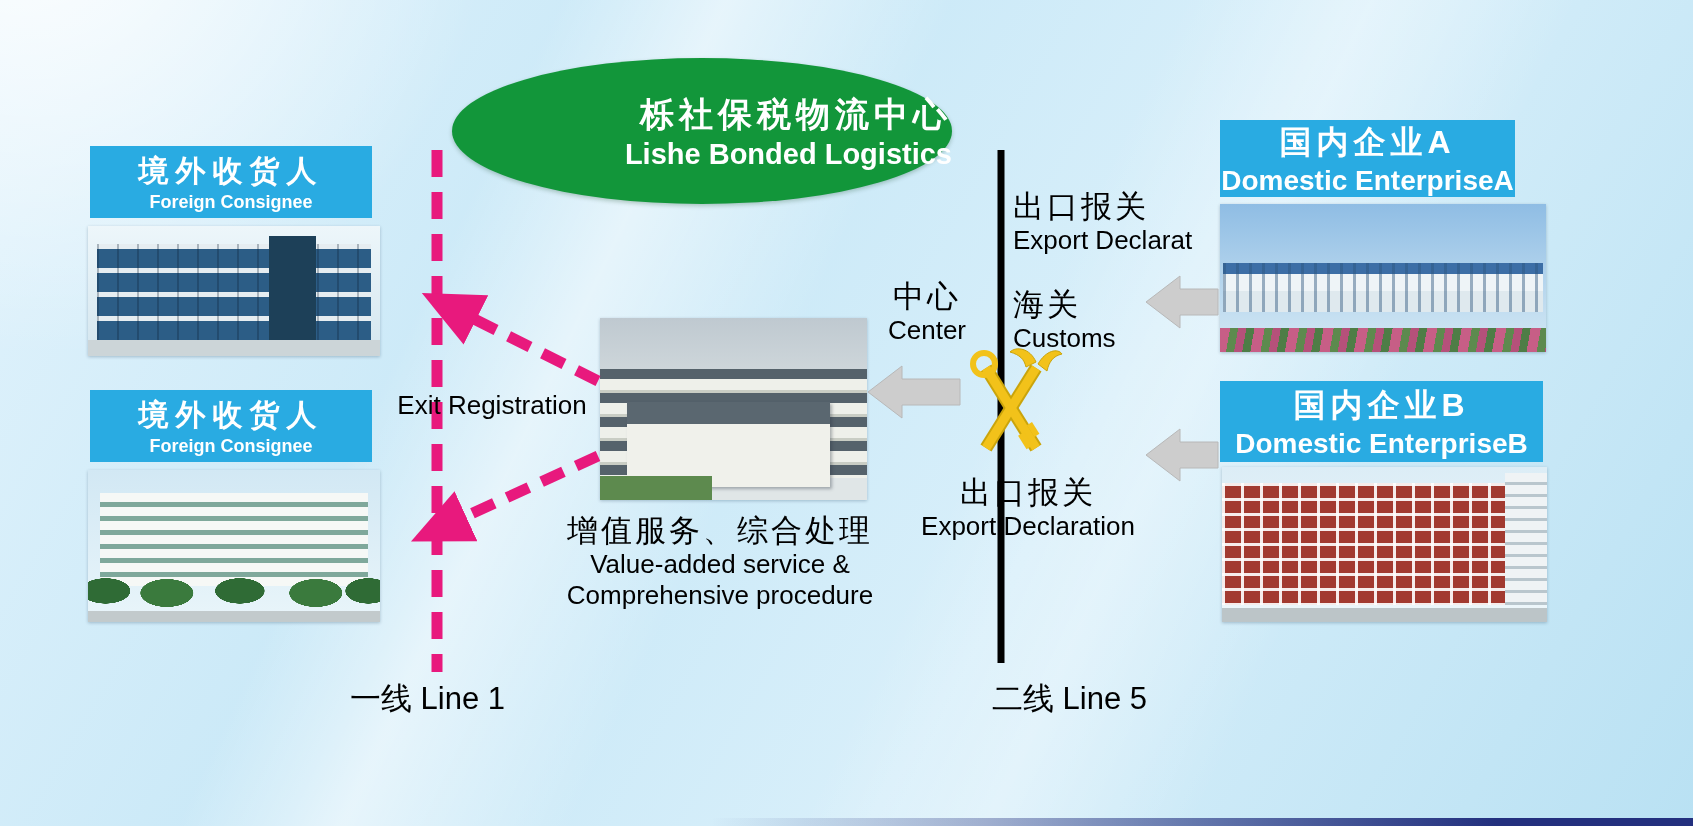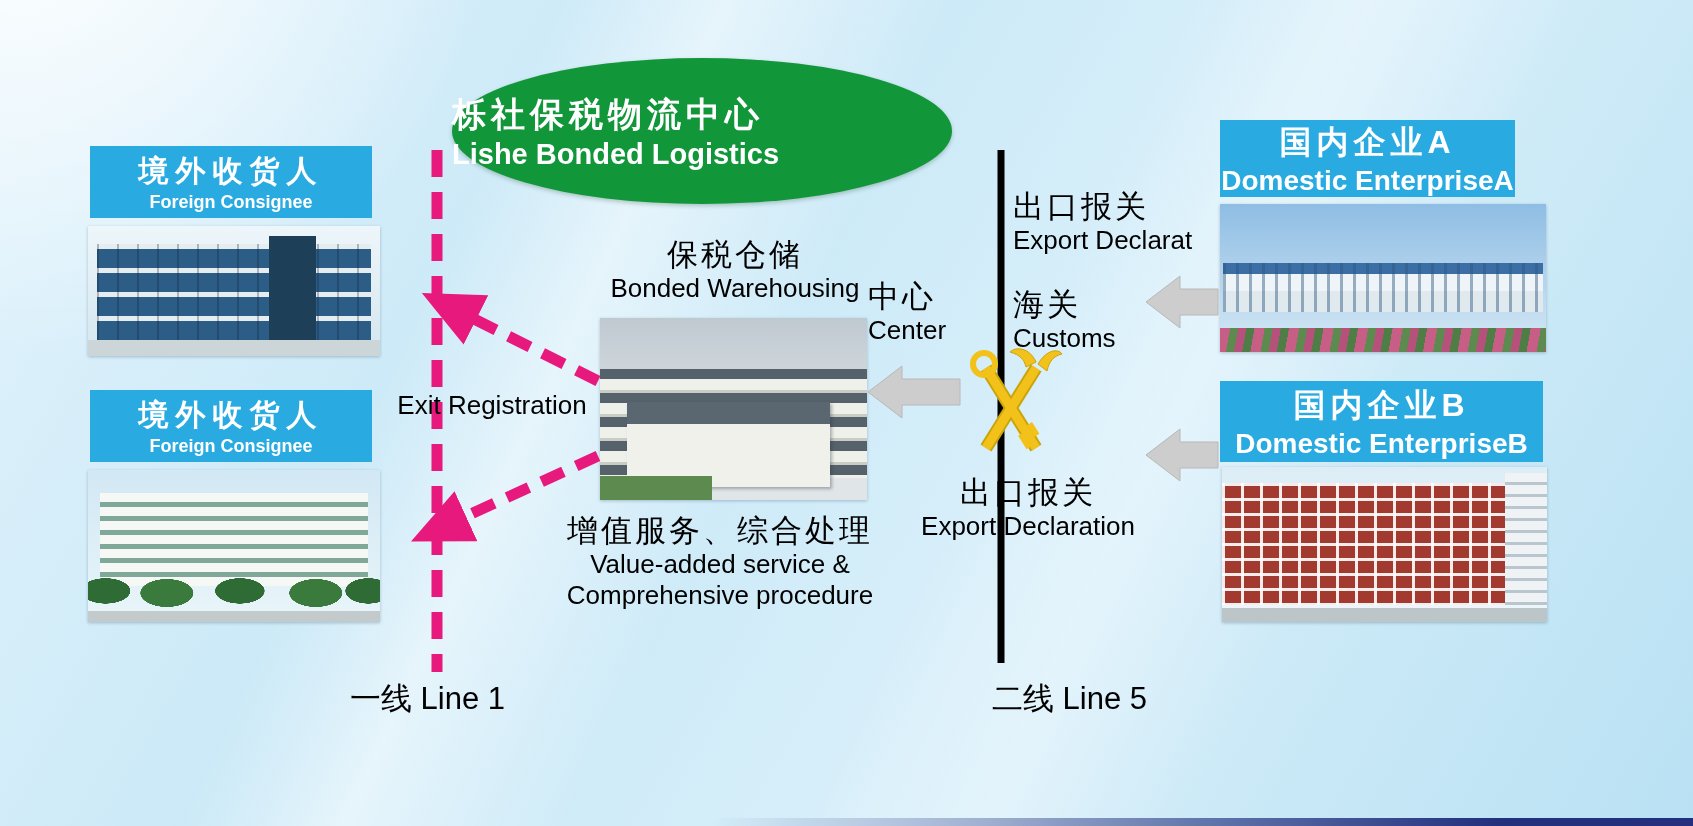--- a/index.html
+++ b/index.html
@@ -7,21 +7,21 @@
   #canvas{position:relative;width:1693px;height:826px;overflow:hidden;
     background:linear-gradient(120deg,#e2f3fc 0%,#c8e8f7 35%,#d8effa 62%,#b9e1f3 100%)}
   #canvas::before{content:"";position:absolute;inset:0;pointer-events:none;z-index:1;
     background:
       radial-gradient(circle at 2% -12%, rgba(255,255,255,.95), rgba(255,255,255,0) 24%),
       linear-gradient(115deg, rgba(255,255,255,0) 27%, rgba(255,255,255,.55) 35%, rgba(255,255,255,0) 46%,
                       rgba(255,255,255,0) 57%, rgba(255,255,255,.35) 66%, rgba(255,255,255,0) 76%)}
   .abs{position:absolute}
   
   .ellipse{left:452px;top:58px;width:500px;height:146px;border-radius:50%;background:#12963a;
-    color:#fff;display:flex;flex-direction:column;align-items:flex-start;justify-content:center;z-index:5;
+    color:#fff;display:flex;flex-direction:column;align-items:flex-end;justify-content:center;z-index:5;
     box-shadow:0 2px 4px rgba(0,60,20,.25)}
   .ellipse .zh{font-size:34px;font-weight:bold;letter-spacing:5px}
   .ellipse .en{font-size:29px;font-weight:bold;}
   
   .blue-box{background:#29abe2;color:#fff;text-align:center;display:flex;flex-direction:column;
     justify-content:center;z-index:3}
   .blue-box .zh{font-weight:bold;letter-spacing:7px}
   .blue-box .en{font-weight:bold}
   .bb-left .zh{font-size:30px}
   .bb-left .en{font-size:18px}
@@ -122,45 +122,41 @@
     <div class="zh">境外收货人</div>
     <div class="en">Foreign Consignee</div>
   </div>
   <div class="photo ph-palm" style="left:88px;top:470px;width:292px;height:152px">
     <div class="layer sky"></div>
     <div class="layer main"></div>
     <div class="layer trees"></div>
     <div class="layer road"></div>
   </div>
 
-  <div class="lbl" style="left:560px;top:236px;width:350px">
-    <div class="zh">保税仓储</div>
-    <div class="en">Bonded Warehousing</div>
-  </div>
   <div class="photo ph-ware" style="left:600px;top:318px;width:267px;height:182px">
     <div class="layer sky"></div>
     <div class="layer rows"></div>
     <div class="layer main"></div>
     <div class="layer grass"></div>
   </div>
   <div class="lbl" style="left:520px;top:512px;width:400px">
     <div class="zh">增值服务、综合处理</div>
     <div class="en">Value-added service &amp;</div>
     <div class="en">Comprehensive procedure</div>
   </div>
 
   <div class="lbl" style="left:372px;top:390px;width:240px">
     <div class="en" style="white-space:nowrap">Exit Registration</div>
   </div>
 
   <div class="lbl" style="left:1013px;top:188px;width:210px;text-align:left;white-space:nowrap;overflow:hidden">
     <div class="zh">出口报关</div>
     <div class="en">Export Declarat</div>
   </div>
-  <div class="lbl" style="left:868px;top:278px;width:118px;text-align:left;padding-right:6px">
+  <div class="lbl" style="left:868px;top:278px;width:118px;text-align:center;padding-right:6px">
     <div class="zh">中心</div>
     <div class="en">Center</div>
   </div>
   <div class="lbl" style="left:1013px;top:286px;width:150px;text-align:left">
     <div class="zh">海关</div>
     <div class="en">Customs</div>
   </div>
   <div class="lbl" style="left:893px;top:474px;width:270px">
     <div class="zh">出口报关</div>
     <div class="en" style="white-space:nowrap">Export Declaration</div>

